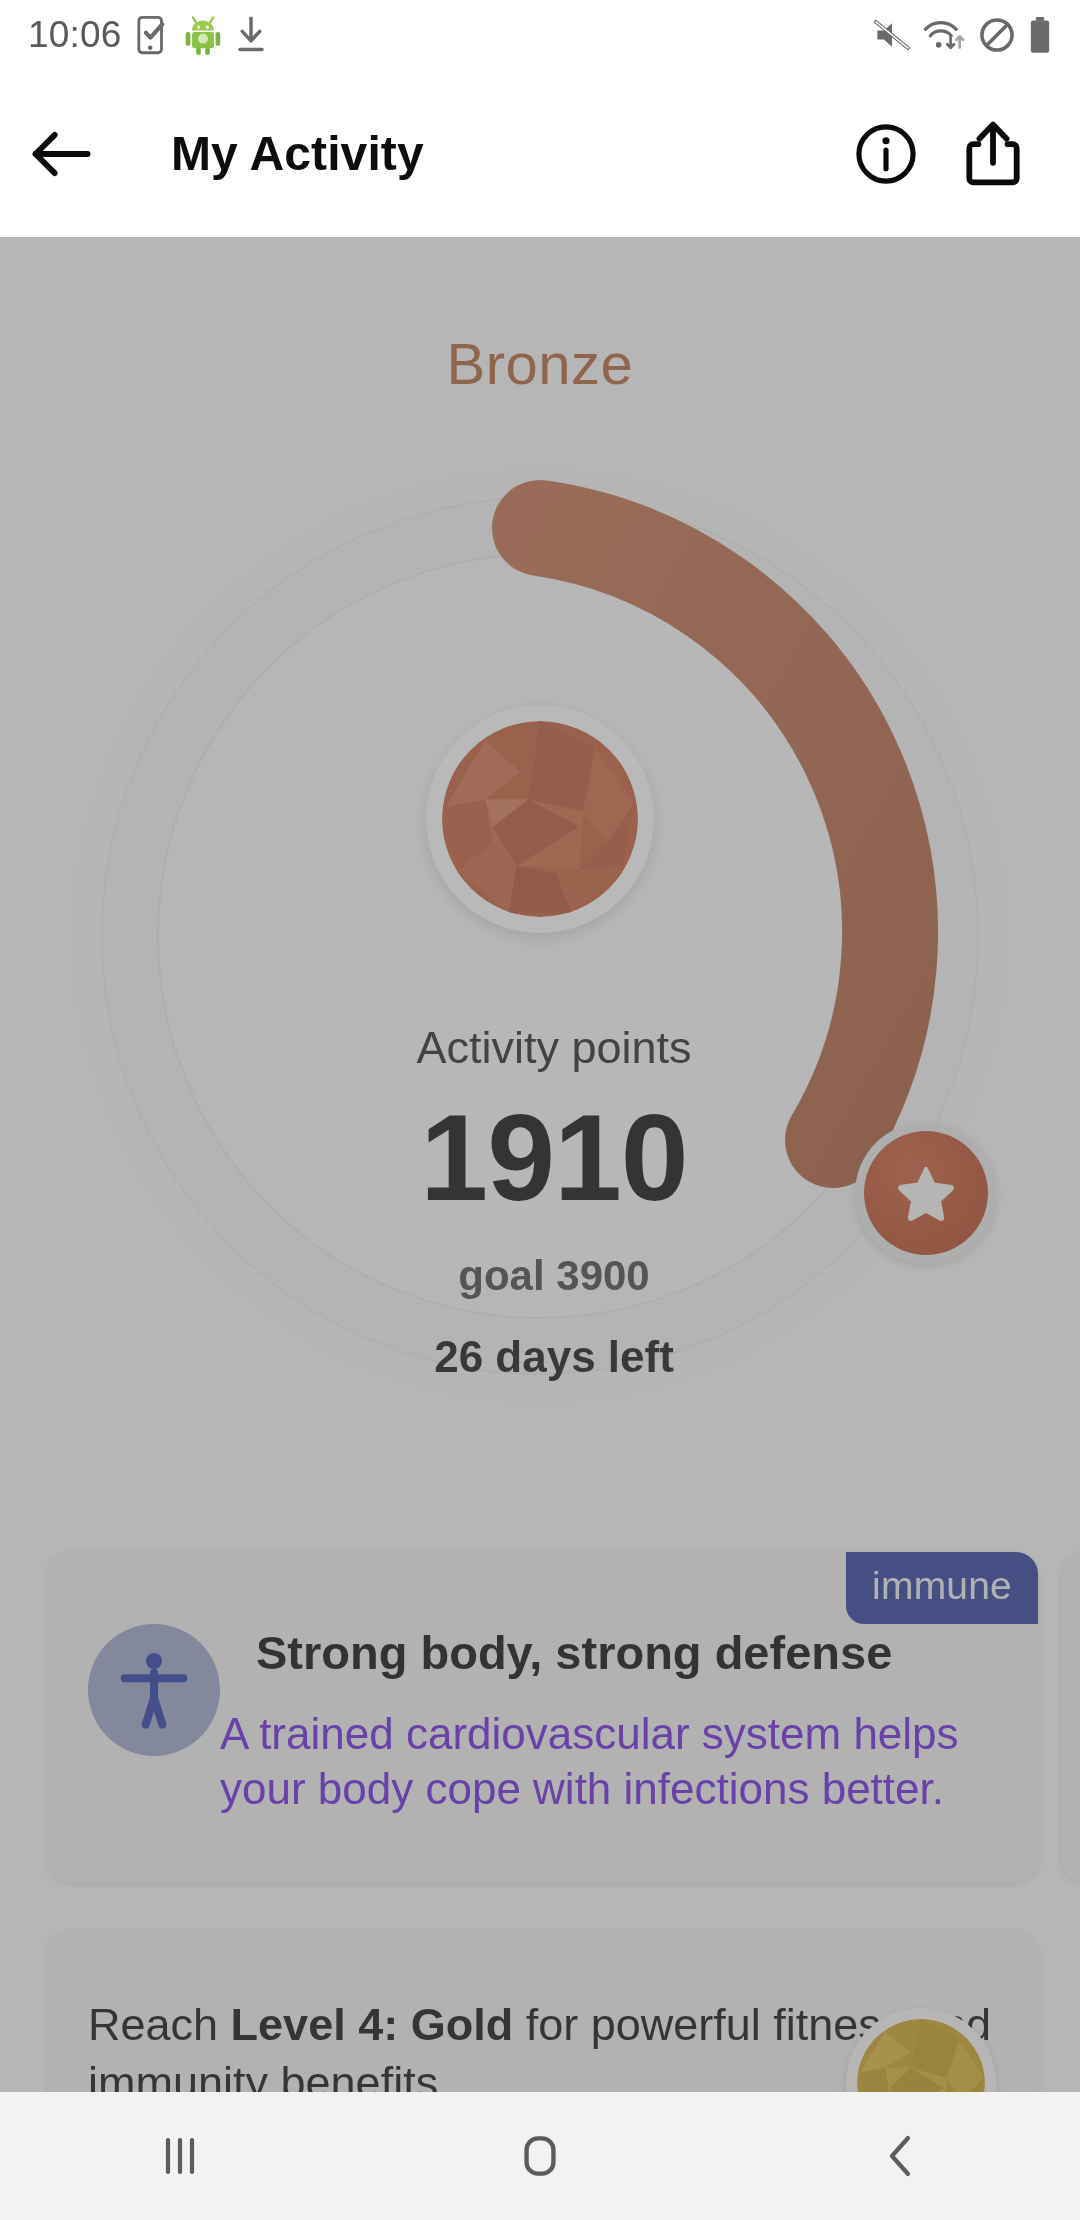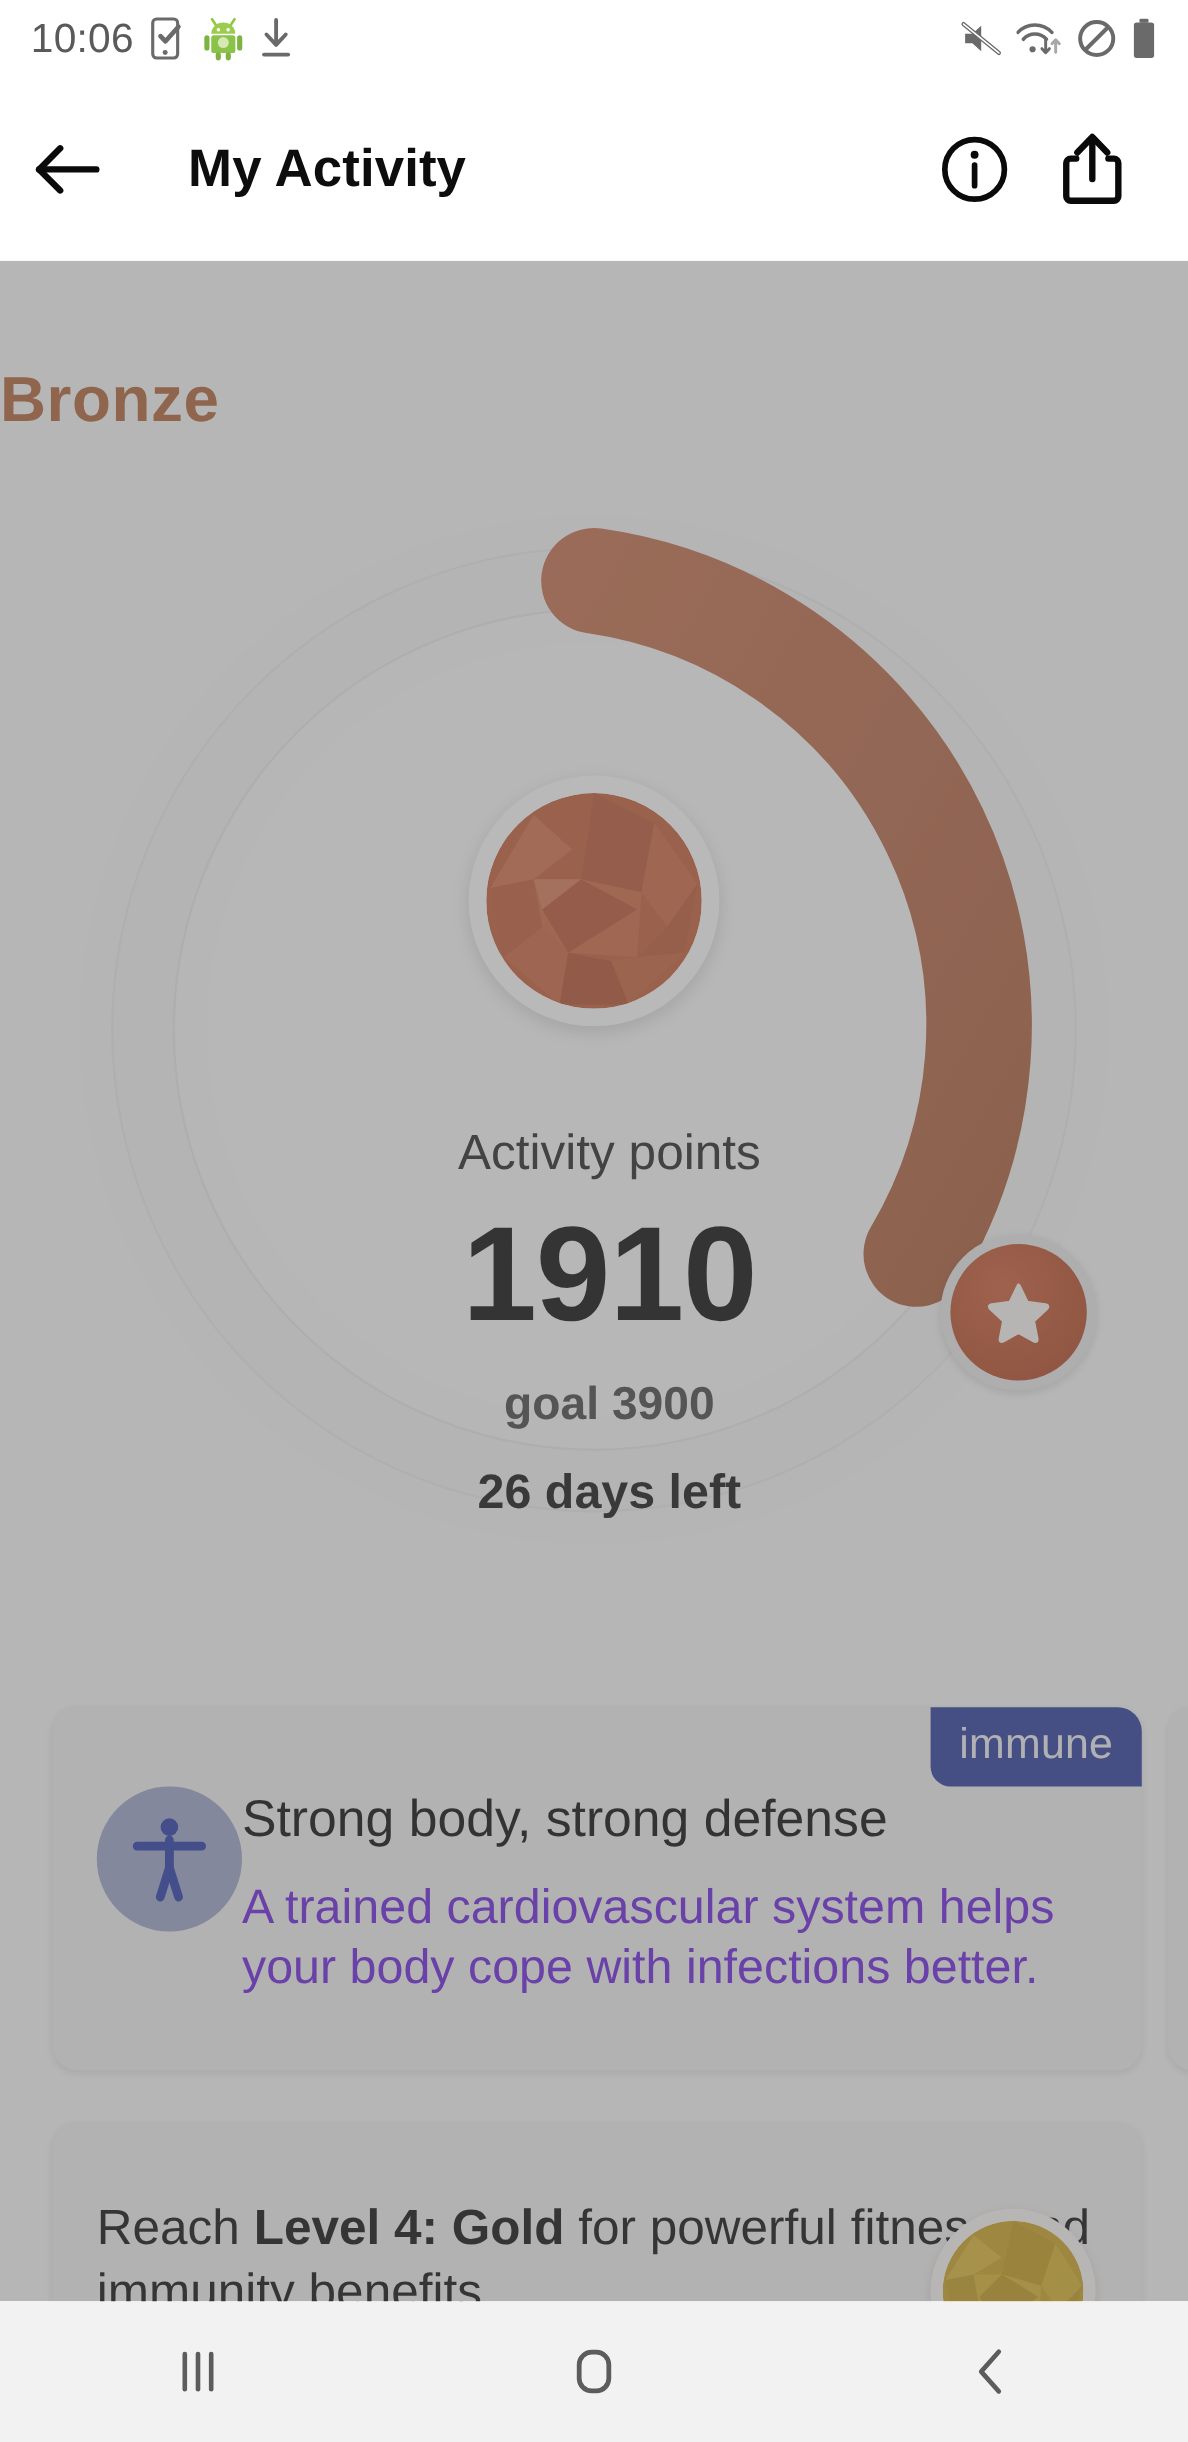--- a/index.html
+++ b/index.html
@@ -41,22 +41,22 @@
     position:absolute; top:237px; left:0; width:1080px; height:1855px;
     background:#f2f2f2; overflow:hidden;
   }
   .scrim {
     position:absolute; top:237px; left:0; width:1080px; height:1855px;
     background:rgba(99,99,99,0.42); z-index:30; pointer-events:none;
   }
 
   
   .level-title {
-    position:absolute; top:330px; left:0; width:1080px; text-align:left;
-    font-size:58px; font-weight:700; color:#b0673f; letter-spacing:.5px;
+    position:absolute; top:330px; left:0; width:1080px; text-align:center;
+    font-size:58px; font-weight:400; color:#b0673f; letter-spacing:.5px;
   }
   .ring-svg { display:block; width:940px; height:940px; }
 
   
   .gem-top {
     position:absolute; left:50%; top:468px; transform:translateX(-50%);
     width:228px; height:228px; border-radius:50%;
     background:#f6f6f6;
     box-shadow:0 5px 16px rgba(0,0,0,.14);
     display:flex; align-items:center; justify-content:center;
@@ -105,21 +105,21 @@
     background:#30409a; color:#e9e9ee;
     font-size:39px; padding:12px 26px 16px 26px;
     border-radius:0 22px 0 18px; letter-spacing:.2px;
   }
   .card-icon {
     flex:0 0 auto; width:132px; height:132px; border-radius:50%;
     background:#9aa2c6; display:flex; align-items:center; justify-content:center;
     margin-top:36px;
   }
   .card-body { flex:1 1 auto; padding-top:38px; padding-right:20px; }
-  .card-title { font-size:47px; font-weight:400; color:#101010; line-height:1.15; }
+  .card-title { font-size:47px; font-weight:700; color:#101010; line-height:1.15;margin-left:36px; }
   .card-text { font-size:44px; color:#6d28d9; line-height:1.26; margin-top:26px; }
 
   
   .card-bottom {
     position:absolute; left:48px; top:1930px; width:990px; height:200px;
     background:#eceaea; border-radius:22px;
     box-shadow:0 2px 8px rgba(0,0,0,.10);
     padding:66px 40px 0 40px; overflow:hidden;
   }
   .card-bottom-text { font-size:45px; color:#141414; line-height:1.28; }

